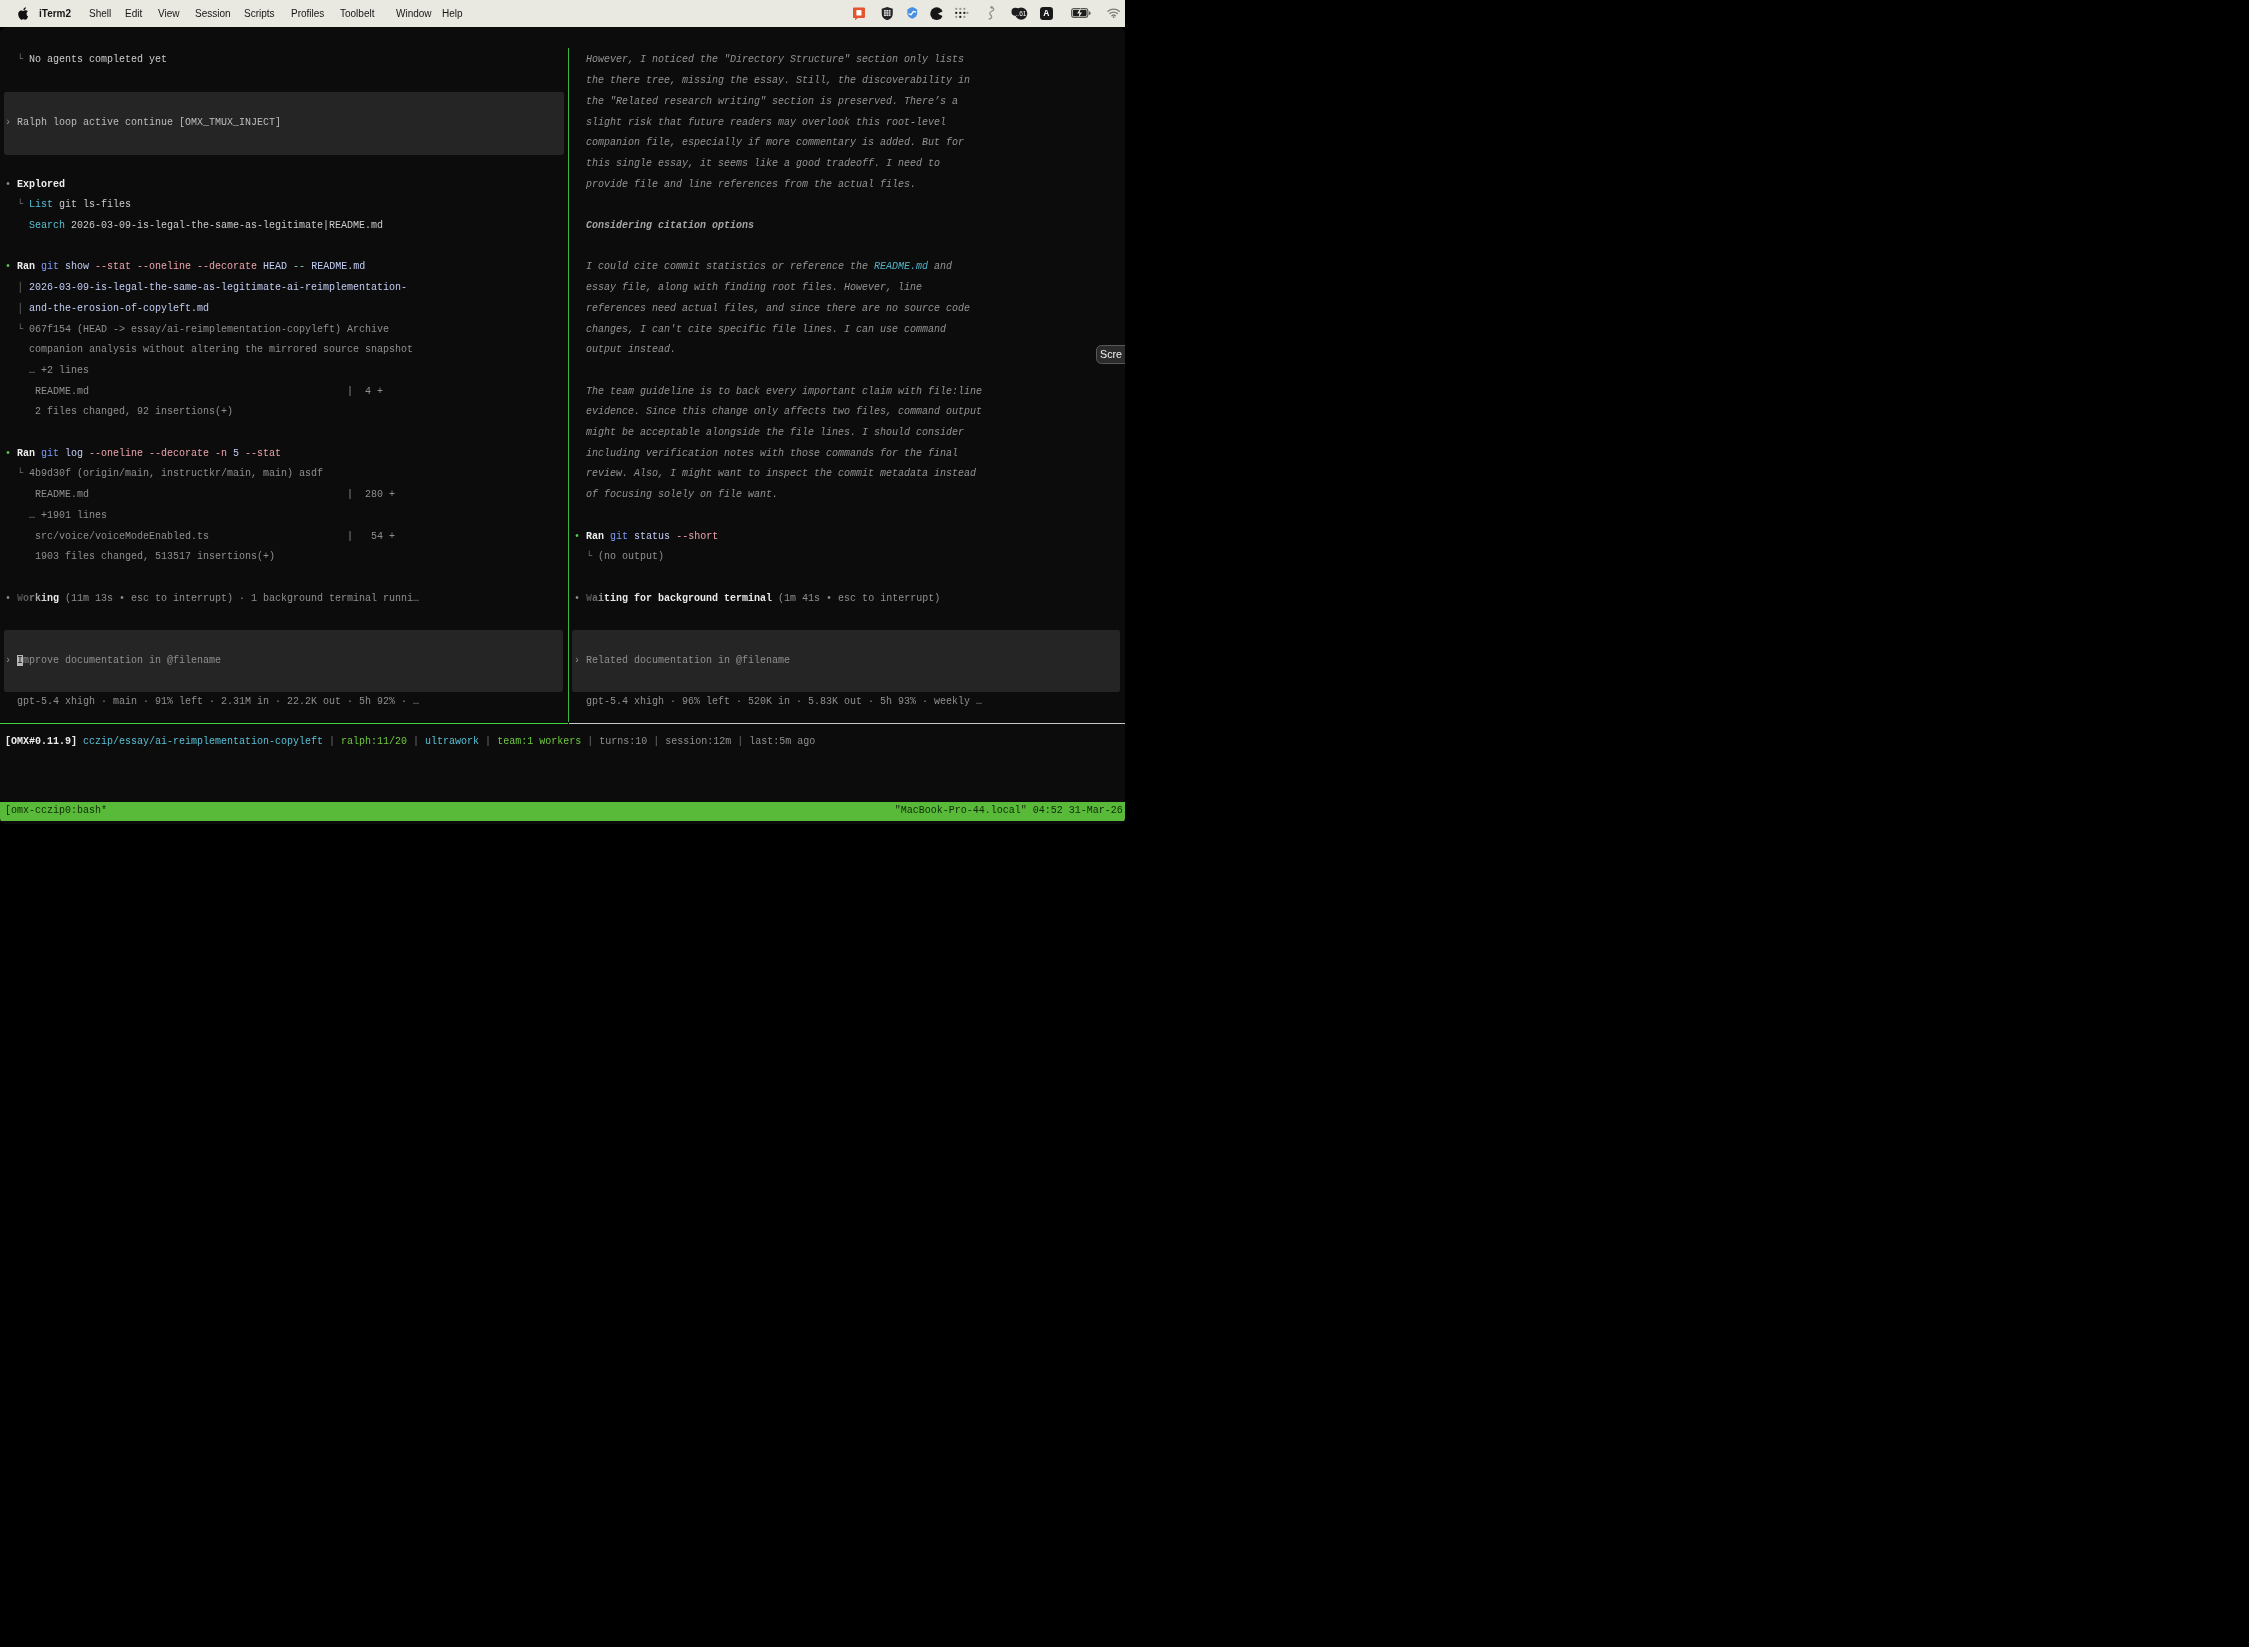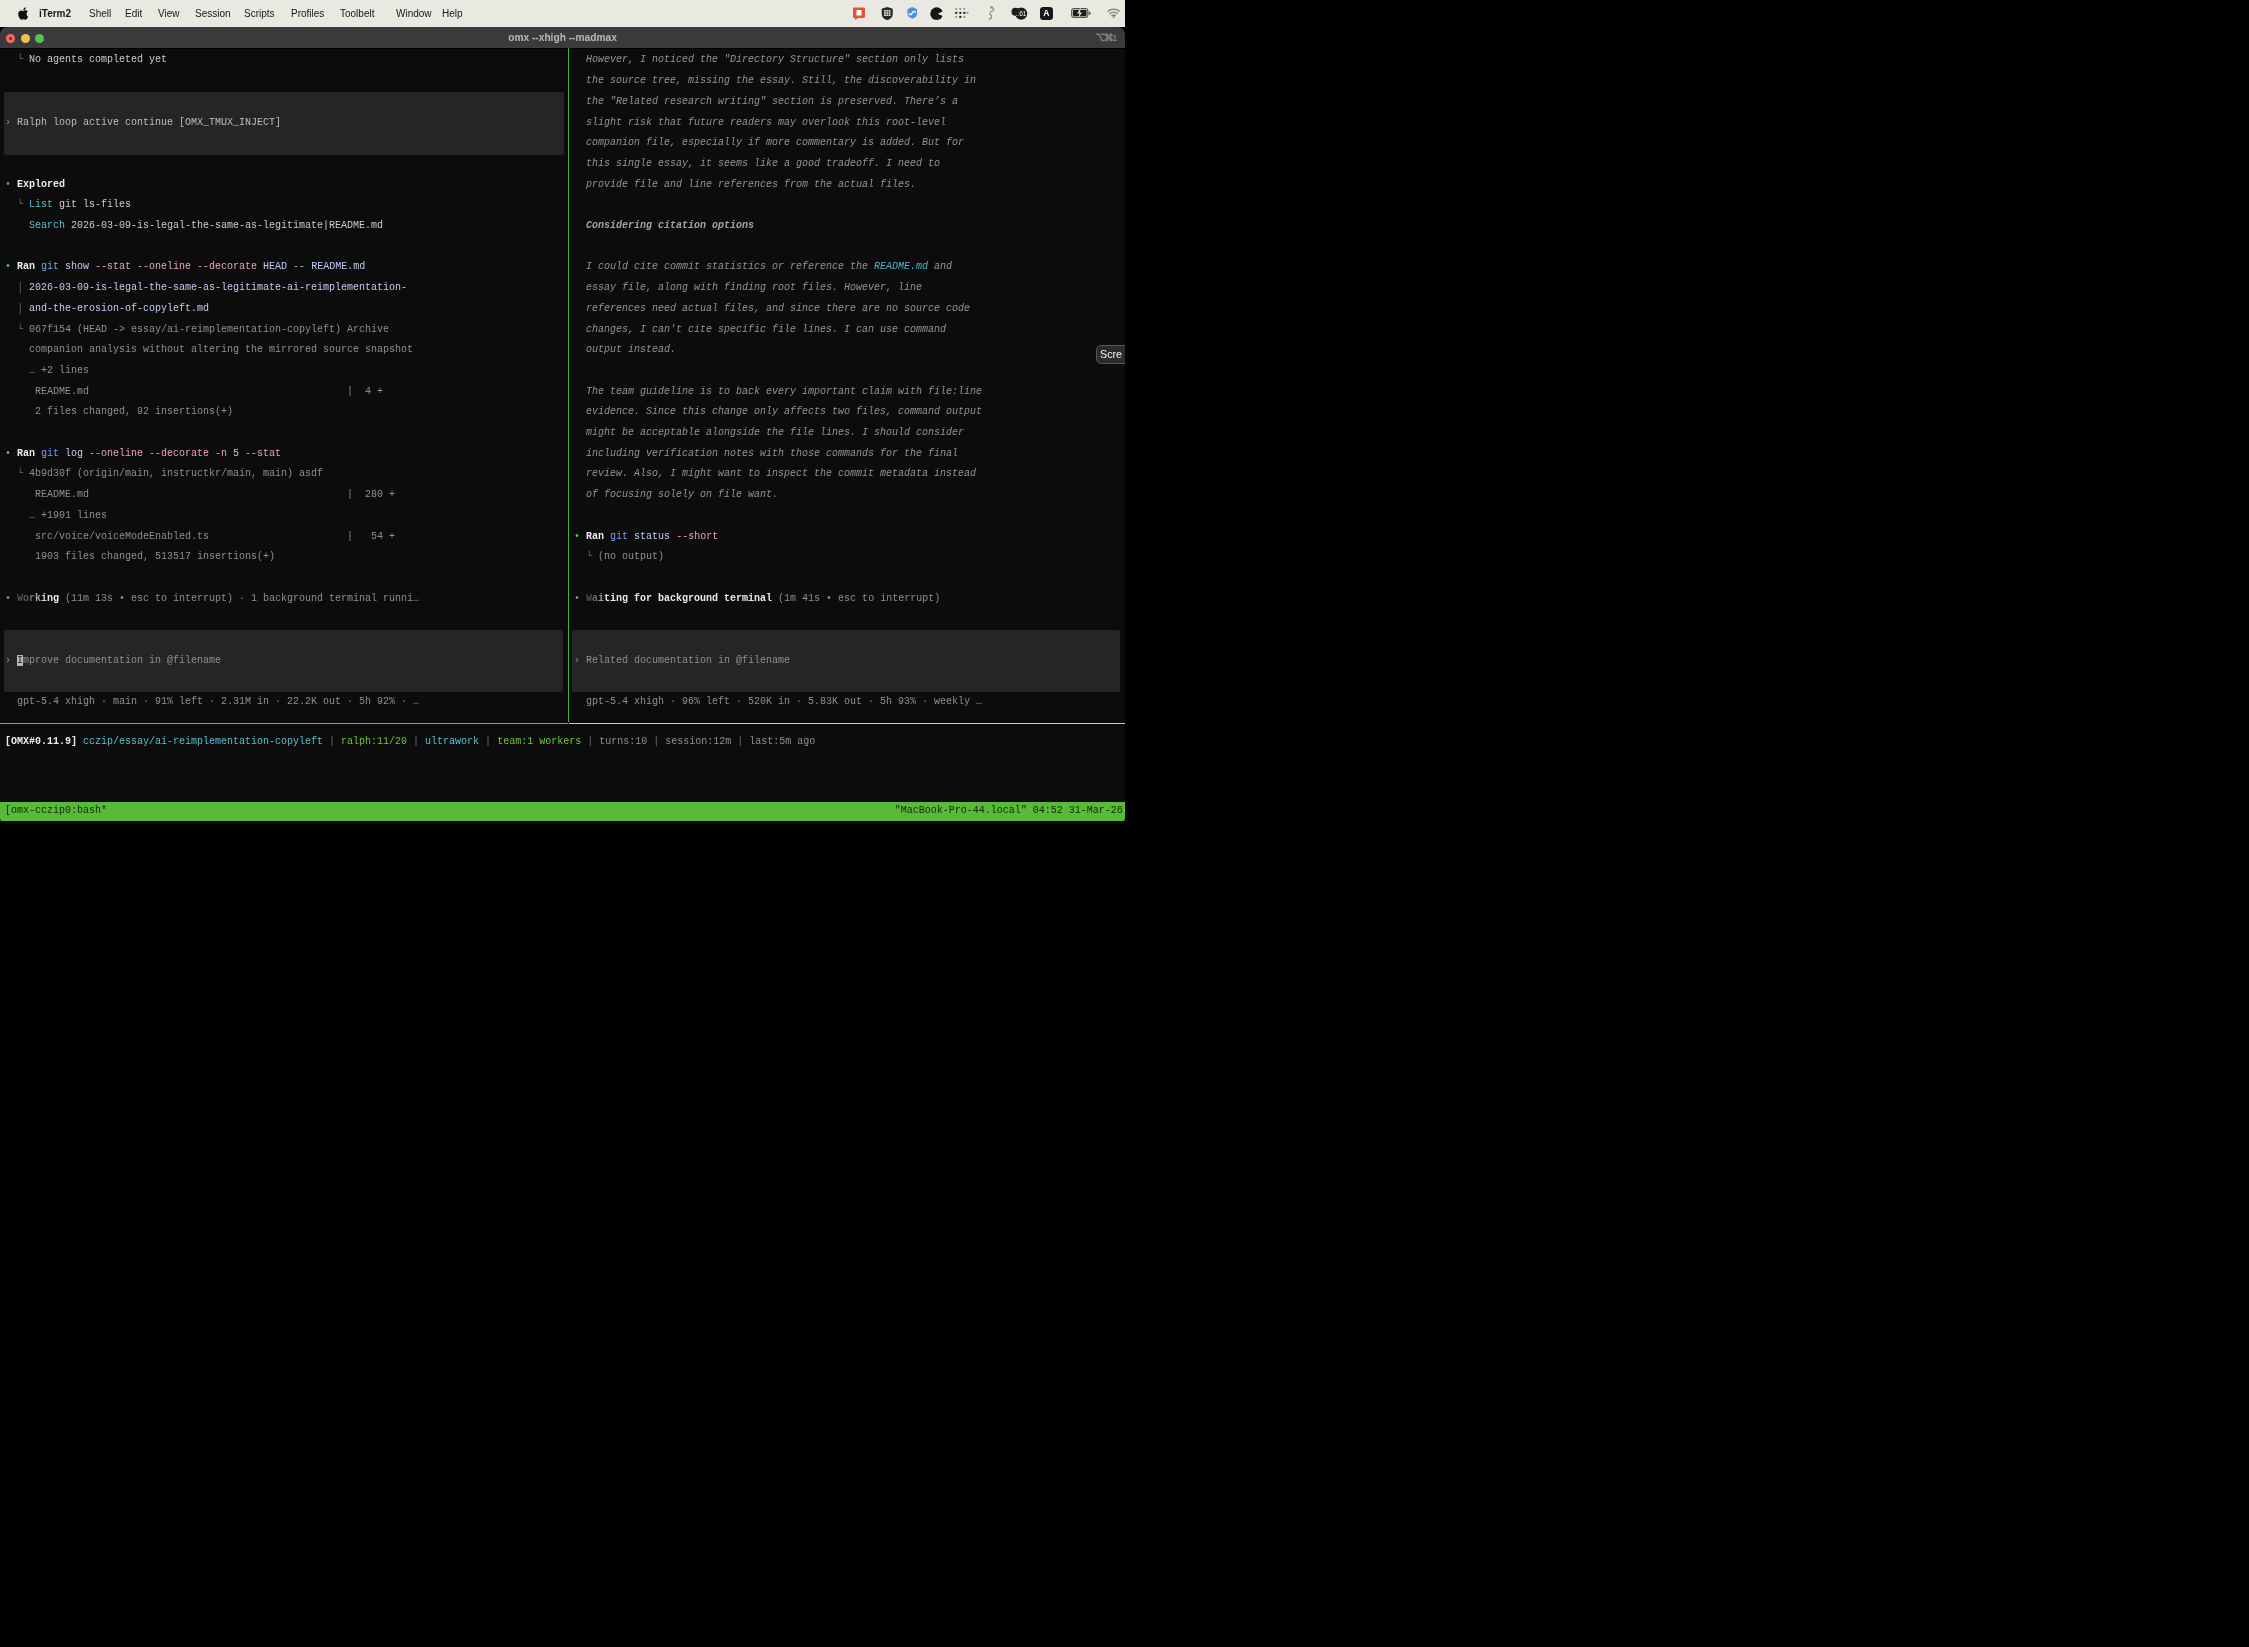--- a/index.html
+++ b/index.html
@@ -116,38 +116,20 @@
     <svg style="position:absolute;left:1107px;top:7.8px" width="13.3" height="10.3" viewBox="0 0 18 14">
       <g fill="none" stroke="#7d7c75" stroke-width="1.8" stroke-linecap="round">
         <path d="M1.3 4.4 a11.5 11.5 0 0 1 15.4 0"></path>
         <path d="M3.9 7.6 a7.4 7.4 0 0 1 10.2 0"></path>
         <path d="M6.6 10.6 a3.6 3.6 0 0 1 4.8 0"></path>
       </g>
       <circle cx="9" cy="12.6" r="1.25" fill="#7d7c75"></circle>
     </svg>
   </div>
   <div id="win">
-    <div id="titlebar">
-      <div class="tl" style="left:5.9px;background:#ee6d62"></div>
-        <div style="position:absolute;left:8.9px;top:10.5px;width:3px;height:3px;border-radius:50%;background:#8e1d14"></div>
-      <div class="tl" style="left:20.7px;background:#f0c04c"></div>
-      <div class="tl" style="left:35px;background:#55c44f"></div>
-      <div id="title">omx --xhigh --madmax</div>
-      <div id="keys"><svg width="22" height="8.9" viewBox="0 0 30 12" style="margin-top:6.6px;font-size:13px">
-        <g stroke="#7f7f7f" stroke-width="1.9" stroke-linecap="round" fill="none">
-          <path d="M1 1.7 h3 L8.3 10.3 h3.2 M7.6 1.7 h3.9"></path>
-          <rect x="15.9" y="4.1" width="3.2" height="3.2" stroke-linejoin="round"></rect>
-          <circle cx="14.5" cy="2.7" r="1.45"></circle>
-              <circle cx="20.5" cy="2.7" r="1.45"></circle>
-          <circle cx="14.5" cy="8.7" r="1.45"></circle>
-              <circle cx="20.5" cy="8.7" r="1.45"></circle>
-        </g>
-        <text x="22.6" y="10.5" font-size="11.5" font-weight="bold" fill="#7f7f7f" font-family="Liberation Sans">1</text>
-      </svg></div>
-    </div>
     <div id="termwrap" style="position:absolute;left:0;top:22px;width:1125px;height:775px;">
 
       <div class="box" style="left:4px;top:43px;width:560px;height:63px;"></div>
       <div class="box" style="left:4px;top:581px;width:559px;height:62px;"></div>
       <div class="box" style="left:572px;top:581px;width:548px;height:62px;"></div>
       <div id="vline" style="top:-0.4px;height:674px;"></div>
       <div id="hlineL" style="top:674px;"></div>
       <div id="hlineR" style="top:674px;"></div>
       <pre id="lpane" style="position:absolute;left:4.9px;top:1.8px;">  <span class="tre">└</span> <span class="fg">No agents completed yet</span>
 
@@ -175,21 +157,21 @@
 <span class="dim">     src/voice/voiceModeEnabled.ts                       |   54 +</span>
 <span class="dim">     1903 files changed, 513517 insertions(+)</span>
 
 <span class="dim">•</span> <b style="color:#4e4e4e">W</b><b style="color:#5c5c5c">o</b><b style="color:#787878">r</b><b style="color:#a8a8a8">k</b><b style="color:#d2d2d2">i</b><b style="color:#e6e6e6">n</b><b style="color:#efefef">g</b><span class="dim"> (11m 13s • esc to interrupt) · 1 background terminal runni…</span>
 
 
 <span class="dim">›</span> <span class="cur">I</span><span class="dim">mprove documentation in @filename</span>
 
 <span class="dim">  gpt-5.4 xhigh · main · 91% left · 2.31M in · 22.2K out · 5h 92% · …</span></pre>
       <pre id="rpane" style="position:absolute;left:574px;top:1.8px;"><span class="th">  However, I noticed the "Directory Structure" section only lists</span>
-<span class="th">  the source tree, missing the essay. Still, the discoverability in</span>
+<span class="th">  the there tree, missing the essay. Still, the discoverability in</span>
 <span class="th">  the "Related research writing" section is preserved. There’s a</span>
 <span class="th">  slight risk that future readers may overlook this root-level</span>
 <span class="th">  companion file, especially if more commentary is added. But for</span>
 <span class="th">  this single essay, it seems like a good tradeoff. I need to</span>
 <span class="th">  provide file and line references from the actual files.</span>
 
 <span class="thb">  Considering citation options</span>
 
 <span class="th">  I could cite commit statistics or reference the </span><span class="thc">README.md</span><span class="th"> and</span>
 <span class="th">  essay file, along with finding root files. However, line</span>

